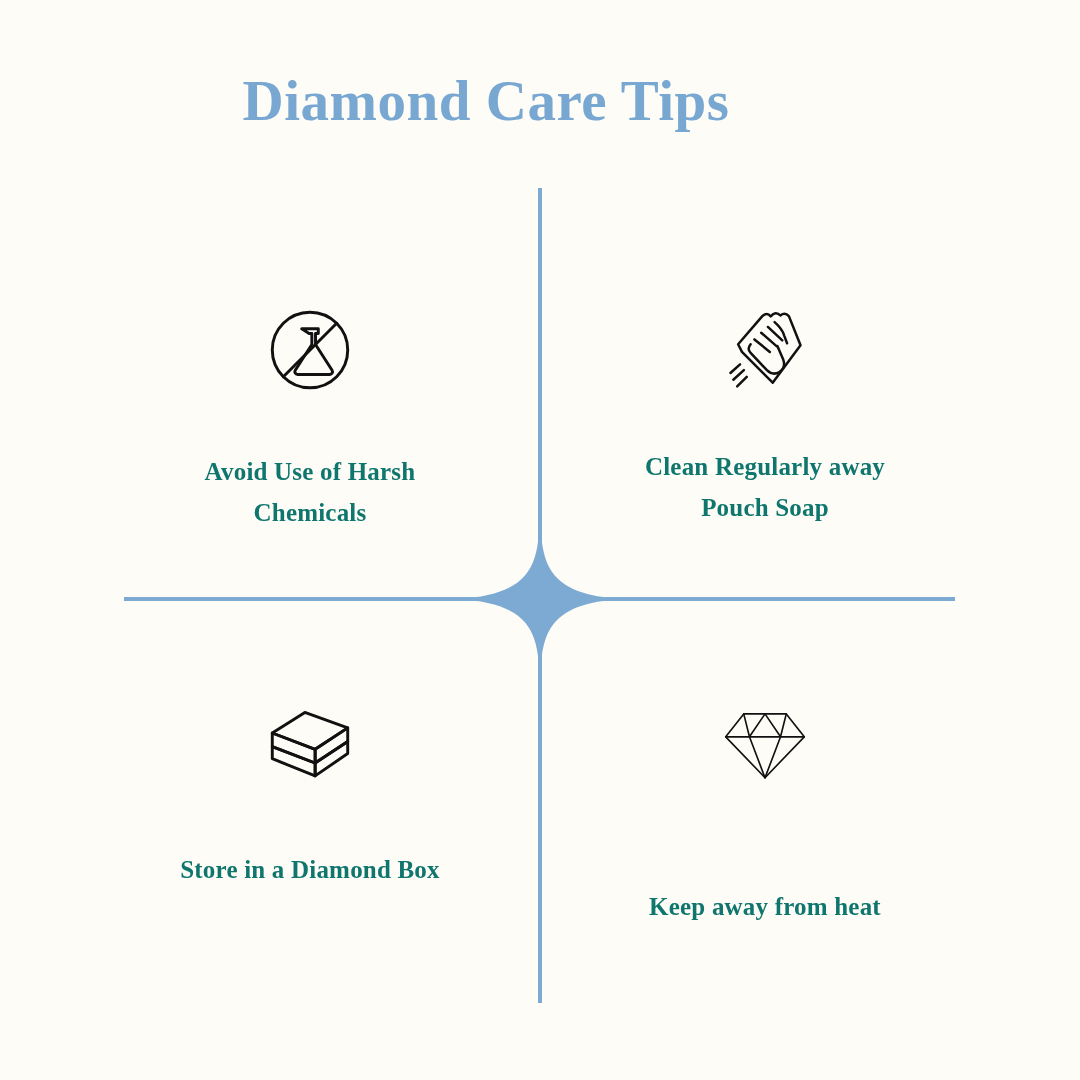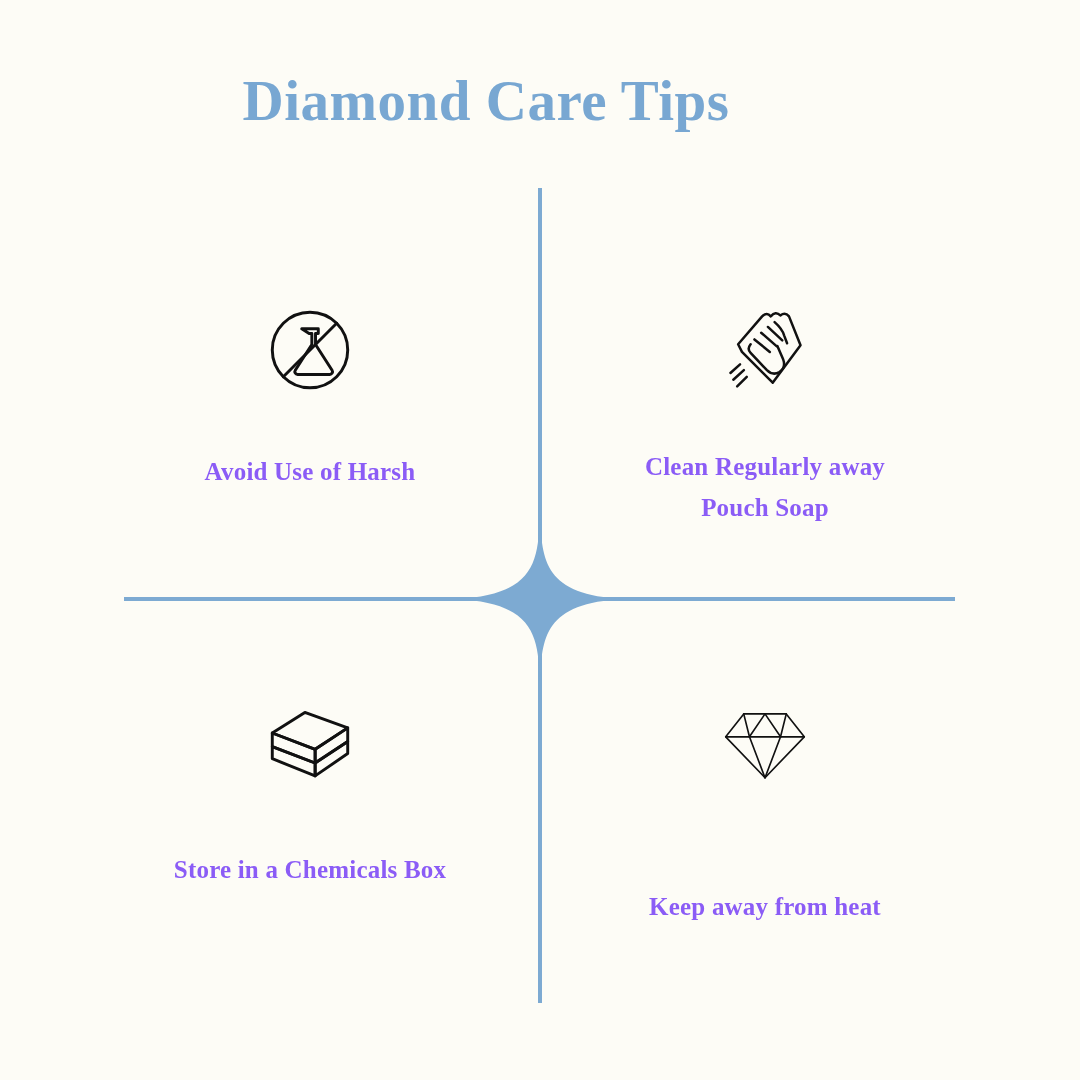--- a/index.html
+++ b/index.html
@@ -76,21 +76,21 @@
     align-items: center;
     justify-content: center;
   }
   .cell-bl .icon-wrap, .cell-br .icon-wrap { height: 100px; }
 
   .cell-label {
     margin-top: 42px;
     font-size: 25px;
     font-weight: bold;
     line-height: 1.62;
-    color: #8b5cf6;
+    color: #0f766e;
     letter-spacing: 0.2px;
     font-family: "Liberation Serif", "DejaVu Serif", serif;
   }
   .cell-tr .cell-label { margin-top: 37px; }
   .cell-bl .cell-label { margin-top: 55px; }
   .cell-br .cell-label { margin-top: 92px; }
 </style>
 </head>
 <body>
 
@@ -114,20 +114,21 @@
   <div class="cell cell-tl">
     <div class="icon-wrap">
       <svg width="92" height="92" viewBox="0 0 100 100" fill="none" stroke="#111111" stroke-width="3.2" stroke-linecap="round" stroke-linejoin="round">
         <circle cx="50" cy="50" r="41"></circle>
         <path d="M41 27 h18 v5 h-3 v12 l18 28 a3 3 0 0 1 -2.6 4.6 H36.6 a3 3 0 0 1 -2.6 -4.6 l18 -28 v-12 h-3 z"></path>
         <line x1="21" y1="79" x2="79" y2="21"></line>
       </svg>
     </div>
     <div class="cell-label">
       <div>Avoid Use of Harsh</div>
+      <div>Chemicals</div>
     </div>
   </div>
 
   <div class="cell cell-tr">
     <div class="icon-wrap">
       <svg width="96" height="96" viewBox="0 0 100 100" fill="none" stroke="#111111" stroke-width="2.6" stroke-linecap="round" stroke-linejoin="round">
         <path d="M22 44 L47 15 q5 -5 9 0 q5 -6 10 -1 q5 -4 9 1 L87 45 L58 84 L26 52 Z"></path>
         <path d="M35 44 q-4 5 0 9 l17 18 q6 6 13 2 q7 -5 4 -13 l-6 -14"></path>
         <path d="M39 39 l16 13"></path>
         <path d="M46 32 l16 14"></path>
@@ -148,21 +149,21 @@
     <div class="icon-wrap">
       <svg width="86" height="72" viewBox="0 0 100 84" fill="none" stroke="#111111" stroke-width="3.4" stroke-linecap="round" stroke-linejoin="round">
         <path d="M6 28 L44 4 L94 22 L56 47 Z"></path>
         <path d="M6 28 L6 44 L56 63 L56 47 Z"></path>
         <path d="M94 22 L94 38 L56 63 L56 47 Z"></path>
         <path d="M6 44 L6 58 L56 78 L56 63 Z"></path>
         <path d="M94 38 L94 52 L56 78 L56 63 Z"></path>
       </svg>
     </div>
     <div class="cell-label">
-      <div>Store in a Chemicals Box</div>
+      <div>Store in a Diamond Box</div>
     </div>
   </div>
 
   <div class="cell cell-br">
     <div class="icon-wrap">
       <svg width="82" height="72" viewBox="0 0 100 88" fill="none" stroke="#111111" stroke-width="2" stroke-linecap="round" stroke-linejoin="round">
         <path d="M2 34 L24 6 L76 6 L98 34 L50 84 Z"></path>
         <path d="M2 34 L98 34"></path>
         <path d="M24 6 L31 34"></path>
         <path d="M76 6 L69 34"></path>

